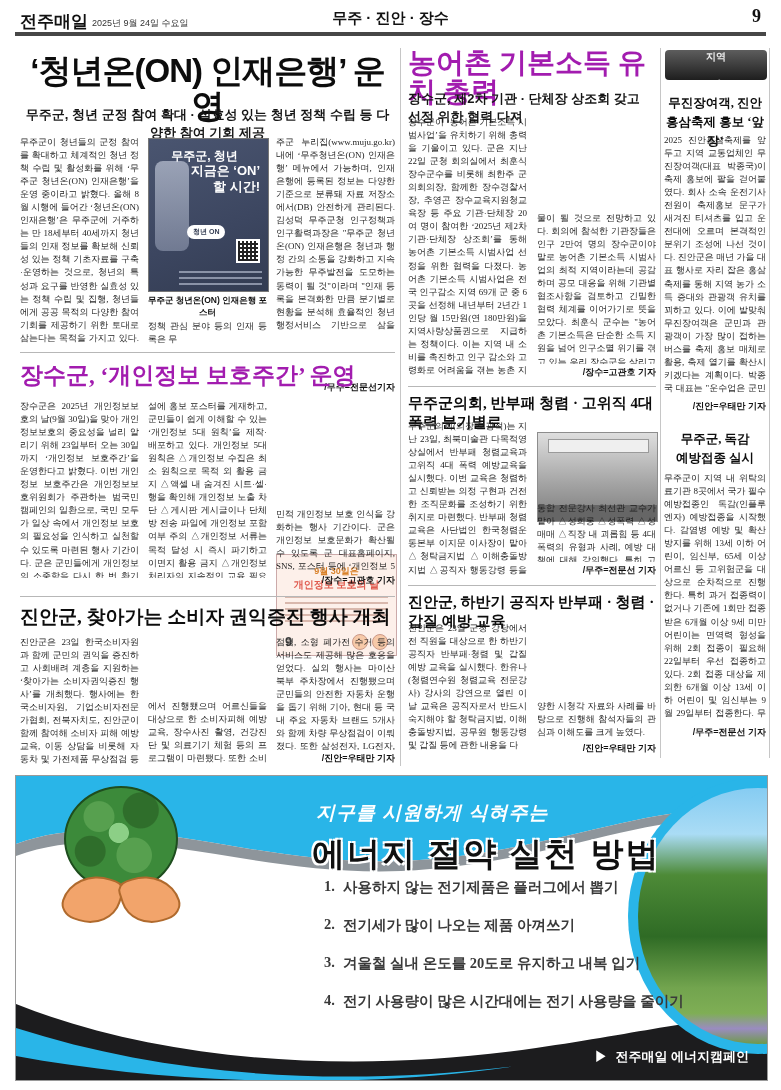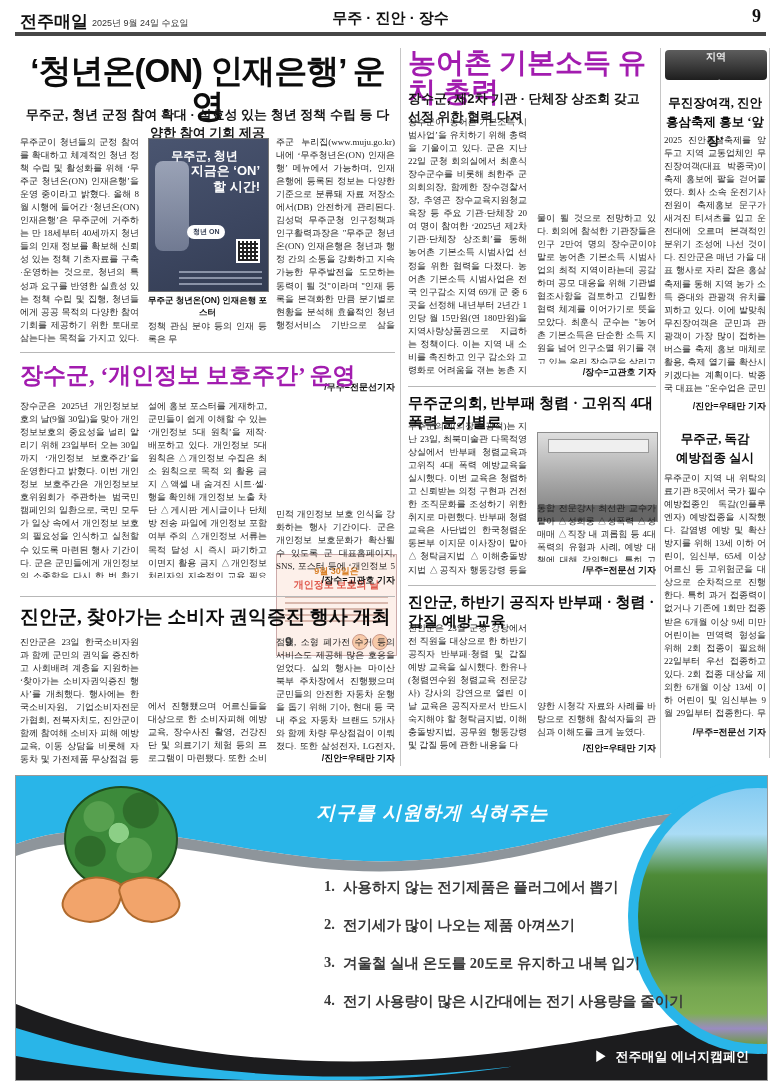--- a/index.html
+++ b/index.html
@@ -203,20 +203,21 @@
     <div class="abs circle-ring" style="left:612px;top:2px;width:260px;height:276px;"></div>
     <div class="abs circle-photo" style="left:622px;top:12px;width:240px;height:256px;"></div>
 
     <div class="abs" style="left:42px;top:10px;width:124px;height:140px;">
       <div class="abs earth-canopy" style="left:6px;top:0;width:110px;height:102px;"></div>
       <div class="abs hand left" style="left:6px;top:88px;width:52px;height:46px;"></div>
       <div class="abs hand right" style="left:64px;top:88px;width:52px;height:46px;"></div>
     </div>
 
     <div class="abs tagline" style="left:300px;top:24px;">지구를 시원하게 식혀주는</div>
+    <div class="abs btitle" style="left:296px;top:56px;">에너지 절약 실천 방법</div>
 
     <div class="abs blist-item" style="left:308px;top:102px;">
       <span>1.</span>
       <span>사용하지 않는 전기제품은 플러그에서 뽑기</span>
     </div>
     <div class="abs blist-item" style="left:308px;top:140px;">
       <span>2.</span>
       <span>전기세가 많이 나오는 제품 아껴쓰기</span>
     </div>
     <div class="abs blist-item" style="left:308px;top:178px;">

